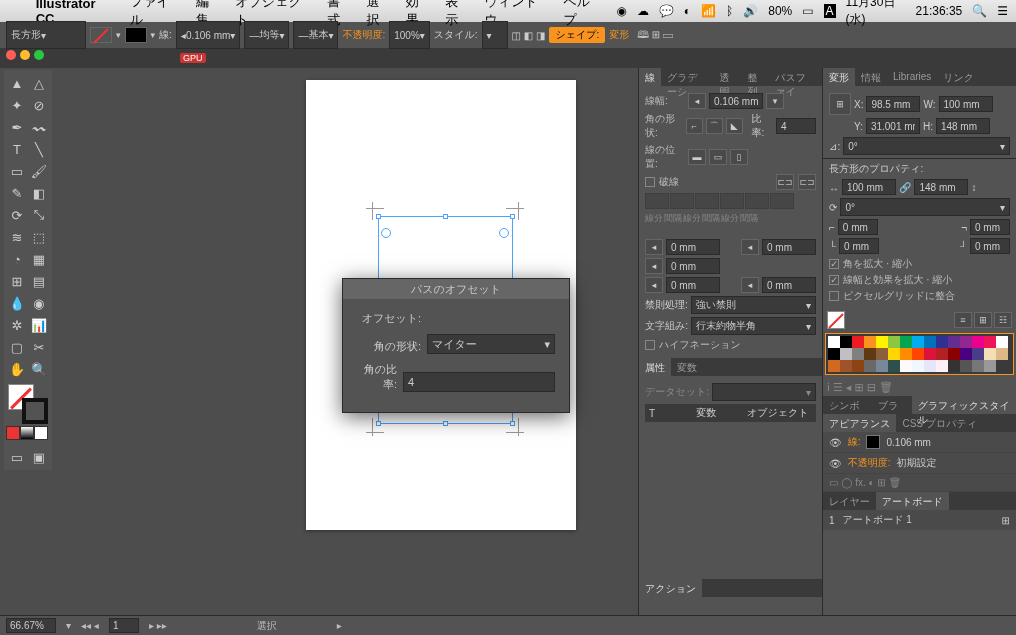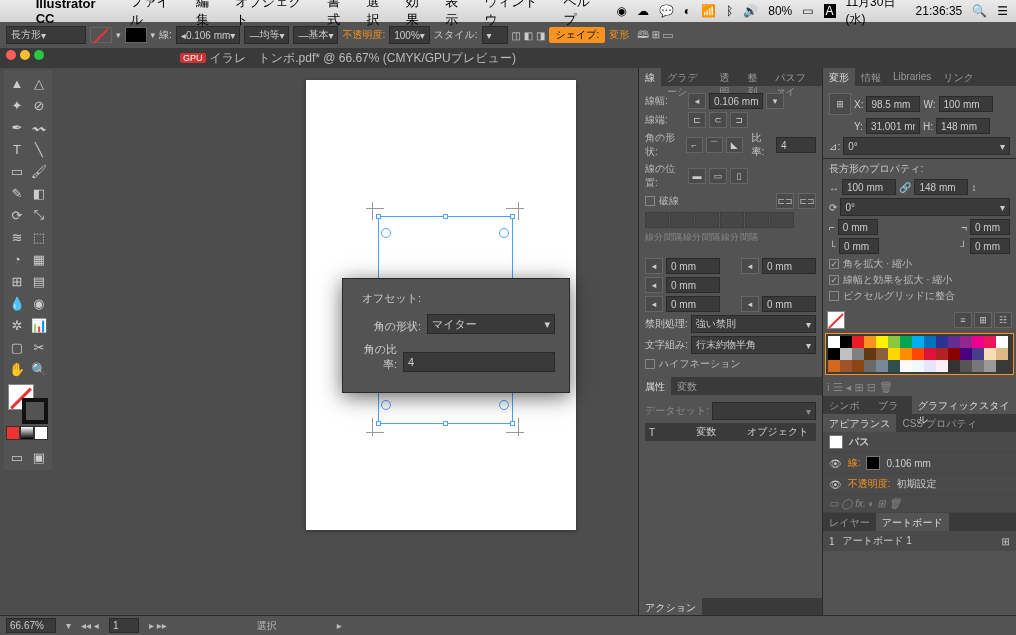--- a/index.html
+++ b/index.html
@@ -4,21 +4,21 @@
 <style>
 * { margin: 0; padding: 0; box-sizing: border-box; font-family: "Hiragino Kaku Gothic ProN", sans-serif; }
 body { background: #323232; width: 1016px; height: 635px; overflow: hidden; position: relative; font-size: 11px; color: #ccc; }
 
 .menubar { height: 22px; background: linear-gradient(#eaeaea, #d4d4d4); display: flex; align-items: center; padding: 0 8px; color: #000; font-size: 13px; gap: 14px; }
 .menubar .apple { width: 14px; }
 .menubar .app-name { font-weight: bold; }
 .menubar-right { margin-left: auto; display: flex; align-items: center; gap: 10px; font-size: 12px; }
 
 .ctrlbar { height: 26px; background: #535353; display: flex; align-items: center; font-size: 10px; color: #ccc; padding: 0 6px; gap: 4px; }
-.ctrlbar .dropdown { background: #3a3a3a; border: 1px solid #2a2a2a; padding: 1px 4px; display: inline-flex; align-items: center; height: 18px; }
+.ctrlbar .dropdown { background: #3a3a3a; border: 1px solid #2a2a2a; padding: 1px 4px; display: inline-flex; align-items: center; height: 28px; }
 .ctrlbar .swatch { width: 22px; height: 16px; border: 1px solid #666; position: relative; }
 .ctrlbar .swatch.diag::after { content:''; position:absolute; left:0; right:0; top:50%; border-top:2px solid #e33; transform: rotate(-45deg); }
 .ctrlbar .hl-orange { color: #f7931e; }
 .ctrlbar .shape-btn { background: #f7931e; color:#000; padding: 1px 6px; border-radius: 2px; }
 
 .tabbar { height: 20px; background: #3a3a3a; display:flex; align-items:center; padding-left: 180px; }
 .tabbar .dots { position:absolute; left:6px; top:50px; display:flex; gap:4px; }
 .tabbar .dot { width:10px; height:10px; border-radius:50%; }
 .tabbar .title { color: #bbb; font-size: 12px; }
 .tabbar .badge { background:#c33; color:#fff; font-size:9px; padding:0 3px; border-radius:2px; margin-right:4px; }
@@ -140,21 +140,20 @@
   <span style="margin-left:4px;">🕮 ⊞ ▭</span>
 </div>
 
 <div class="tabbar">
   <div class="dots">
     <span class="dot" style="background:#ff5f57"></span>
     <span class="dot" style="background:#febc2e"></span>
     <span class="dot" style="background:#28c840"></span>
   </div>
   <span class="badge">GPU</span>
-  <span class="title">イラレ　トンボ.pdf* @ 66.67% (CMYK/GPUプレビュー)</span>
 </div>
 
 <div class="workspace">
 
   <div class="canvas-area">
     <div class="artboard"></div>
     <div class="rect-sel">
       <span class="h tl"></span>
         <span class="h tm"></span>
         <span class="h tr"></span>
@@ -244,20 +243,21 @@
       <span class="csw" style="background:linear-gradient(#fff,#000)"></span>
       <span class="csw" style="background:#fff;position:relative;"></span>
     </div>
     <div class="row" style="margin-top:6px;">
         <span class="tool">▭</span>
         <span class="tool">▣</span>
       </div>
   </div>
 
   <div class="dialog">
+    <div class="dlg-title">パスのオフセット</div>
     <div class="dlg-body">
       <div class="row">
           <label>オフセット:</label>
         </div>
       <div class="row">
           <label>角の形状:</label>
           <div class="sel">
             <span>マイター</span>
             <span>▾</span>
           </div>
@@ -277,26 +277,20 @@
         <span class="p-tab">透明</span>
         <span class="p-tab">整列</span>
         <span class="p-tab">パスファイ</span>
       </div>
       <div class="p-body">
         <div class="prow">
             <span class="plabel">線幅:</span>
             <span class="iconbtn">◂</span>
             <input class="pinput" value="0.106 mm" style="">
             <span class="iconbtn">▾</span>
-          </div>
-        <div class="prow">
-            <span class="plabel">線端:</span>
-            <span class="iconbtn">⊏</span>
-            <span class="iconbtn">⊂</span>
-            <span class="iconbtn">⊐</span>
           </div>
         <div class="prow">
             <span class="plabel">角の形状:</span>
             <span class="iconbtn">⌐</span>
             <span class="iconbtn">⌒</span>
             <span class="iconbtn">◣</span>
             <span style="margin-left:6px">比率:</span>
             <input class="pinput pw" value="4" style="">
           </div>
         <div class="prow">
@@ -519,35 +513,31 @@
           <span class="p-tab">シンボル</span>
           <span class="p-tab">ブラシ</span>
           <span class="p-tab active">グラフィックスタイル</span>
         </div>
       <div class="p-tabs">
           <span class="p-tab active">アピアランス</span>
           <span class="p-tab">CSS プロパティ</span>
         </div>
       <div style="background:#4a4a4a;">
         <div class="appear-row">
-            <span class="swatch2"></span>
-            <b>パス</b>
-          </div>
-        <div class="appear-row">
             <span>👁</span>
             <span style="color:#f7931e">線:</span>
             <span class="swatch2" style="background:#000"></span>
             <span>0.106 mm</span>
           </div>
         <div class="appear-row">
             <span>👁</span>
             <span style="color:#f7931e">不透明度:</span>
             <span>初期設定</span>
           </div>
-        <div class="appear-row" style="color:#888;font-style:italic;">▭ ◯ fx. ◐ ⊞ 🗑</div>
+        <div class="appear-row" style="color:#888;">▭ ◯ fx. ◐ ⊞ 🗑</div>
       </div>
       <div class="p-tabs">
           <span class="p-tab">レイヤー</span>
           <span class="p-tab active">アートボード</span>
         </div>
       <div class="artlist">
           <span>1</span>
           <span style="margin-left:8px">アートボード 1</span>
           <span style="margin-left:auto">⊞</span>
         </div>

